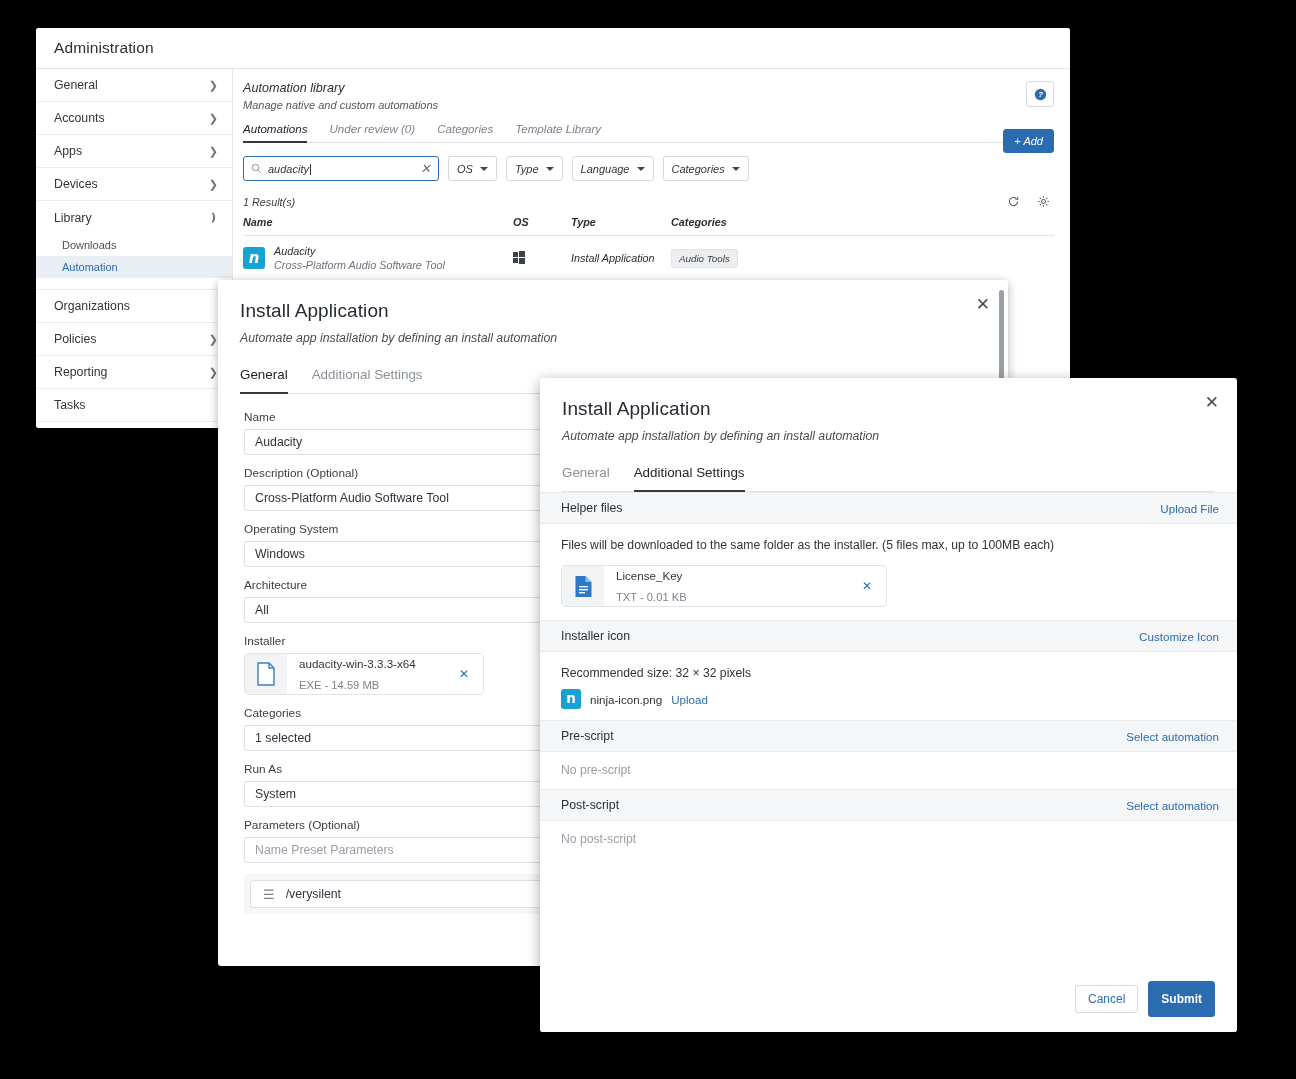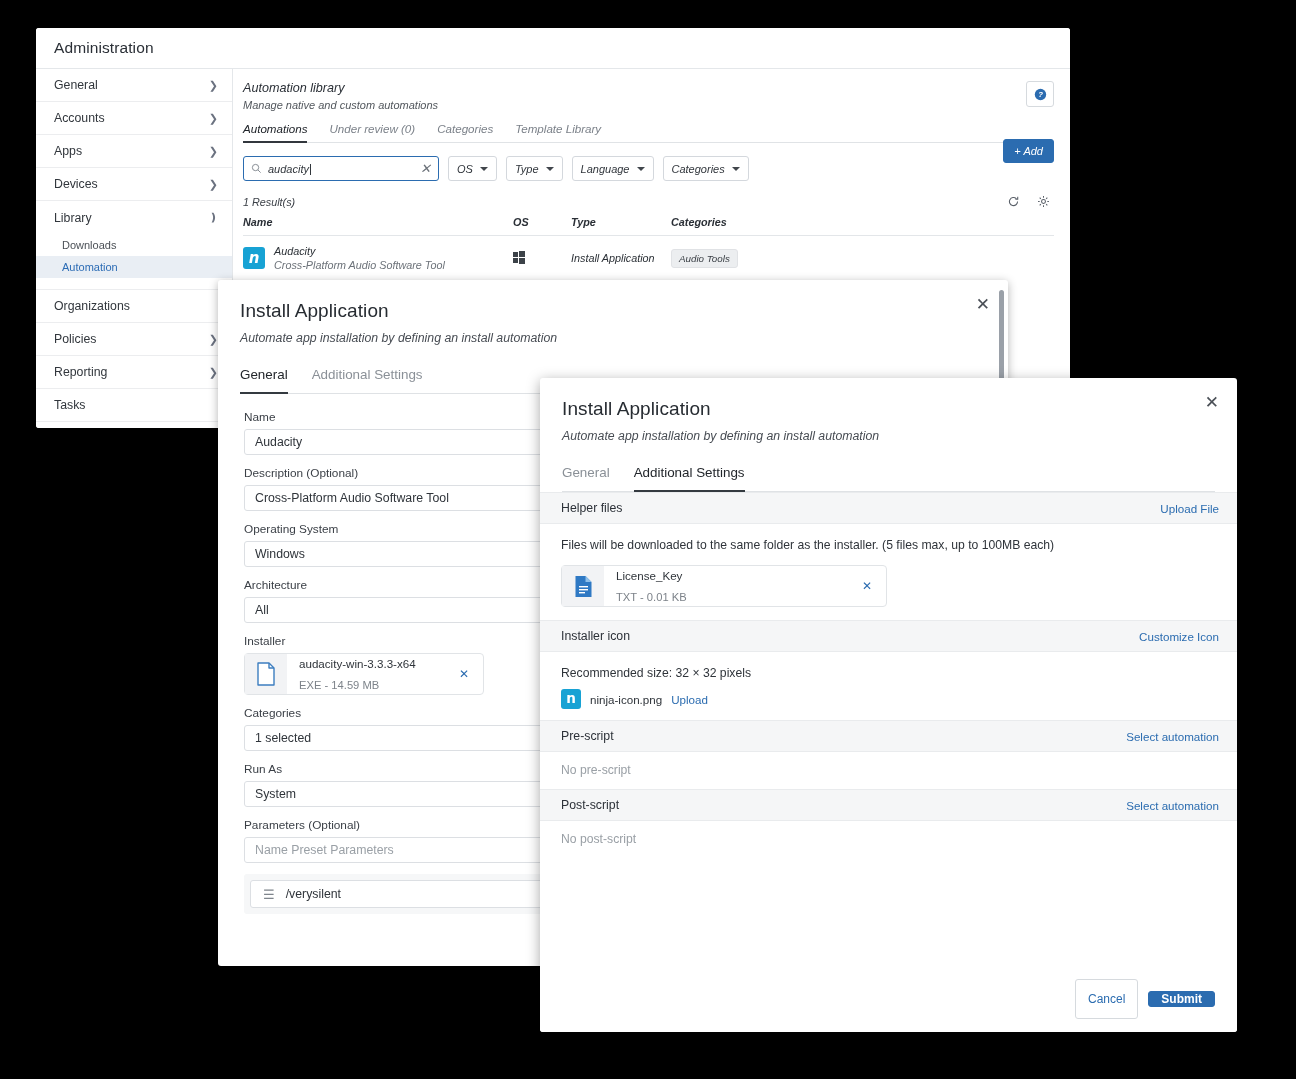--- a/index.html
+++ b/index.html
@@ -76,21 +76,21 @@
   .search-clear { font-size: 13px; color: #6a7078; cursor: pointer; line-height: 1; }
 
   .dd {
     height: 25px; border: 1px solid #d4d8dd; border-radius: 3px; background: #fff;
     display: inline-flex; align-items: center; gap: 7px; padding: 0 8px;
     font-size: 11px; color: #31363c; cursor: pointer;
   }
   .dd .tri { width:0;height:0;border-left:4px solid transparent;border-right:4px solid transparent;border-top:4.5px solid #41464c; }
 
   .add-btn {
-    position: absolute; right: 16px; top: 70px;
+    position: absolute; right: 16px; top: 60px;
     height: 24px; background: #2b6cb0; color: #fff; border-radius: 3px;
     display: inline-flex; align-items: center; gap: 4px; padding: 0 10px;
     font-size: 11px; cursor: pointer; border: 1px solid #2b6cb0;
   }
 
   .results-row { display:flex; align-items:center; justify-content: space-between; margin-top: 14px; padding-right: 4px;}
   .results-count { font-size: 10.8px; color: #3c4148; }
   .results-icons { display:flex; gap: 17px; align-items:center; }
   .results-icons svg { width: 13px; height: 13px; cursor: pointer; }
 
@@ -197,26 +197,26 @@
   }
   .icon-name { font-size: 11.6px; color: #2f343a; }
   .icon-remove { font-size: 11.6px; color: #2b6cb0; cursor:pointer; }
 
   .m2-footer {
     position:absolute; left:0; right:0; bottom: 0; height: 66px;
     display:flex; align-items:center; justify-content: flex-end; gap: 10px;
     padding-right: 22px; background:#fff;
   }
   .btn-cancel {
-    height: 40px; min-width: 52px; border:1px solid #d6dade; border-radius:3px; background:#fff;
+    height: 28px; min-width: 52px; border:1px solid #d6dade; border-radius:3px; background:#fff;
     color:#2b6cb0; font-size:12px; display:inline-flex; align-items:center; justify-content:center;
     padding: 0 12px; cursor:pointer;
   }
   .btn-submit {
-    height: 16px; min-width: 58px; border:1px solid #2b6cb0; border-radius:3px; background:#2b6cb0;
+    height: 36px; min-width: 58px; border:1px solid #2b6cb0; border-radius:3px; background:#2b6cb0;
     color:#fff; font-size:12px; font-weight:bold; display:inline-flex; align-items:center; justify-content:center;
     padding: 0 12px; cursor:pointer;
   }
 </style>
 </head>
 <body>
 
 <div id="root">
 
   <div class="admin-window">

